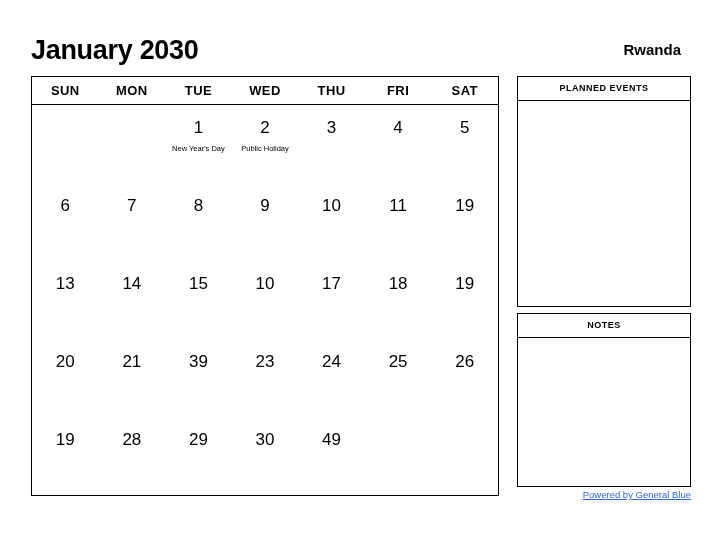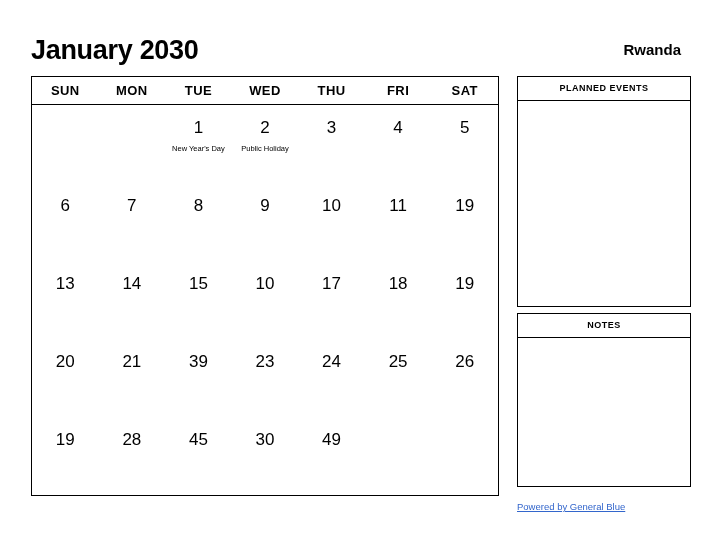--- a/index.html
+++ b/index.html
@@ -129,23 +129,23 @@
     line-height: 11px;
   }
   .panel-body {
     height: calc(100% - 24px);
   }
 
   
   .footer {
     position: absolute;
     left: 517px;
-    top: 496px;
+    top: 484px;
     width: 174px;
-    text-align: left;
+    text-align: right;
   }
   .footer-link {
     font-size: 9.5px;
     text-decoration: underline;
     white-space: nowrap;
     line-height: 14px;
   }
 </style>
 </head>
 <body>
@@ -294,21 +294,21 @@
         <tr>
           <td>
             <span class="daynum">19</span>
             <span class="dayevent"></span>
           </td>
           <td>
             <span class="daynum">28</span>
             <span class="dayevent"></span>
           </td>
           <td>
-            <span class="daynum">45</span>
+            <span class="daynum">29</span>
             <span class="dayevent"></span>
           </td>
           <td>
             <span class="daynum">30</span>
             <span class="dayevent"></span>
           </td>
           <td>
             <span class="daynum">49</span>
             <span class="dayevent"></span>
           </td>

